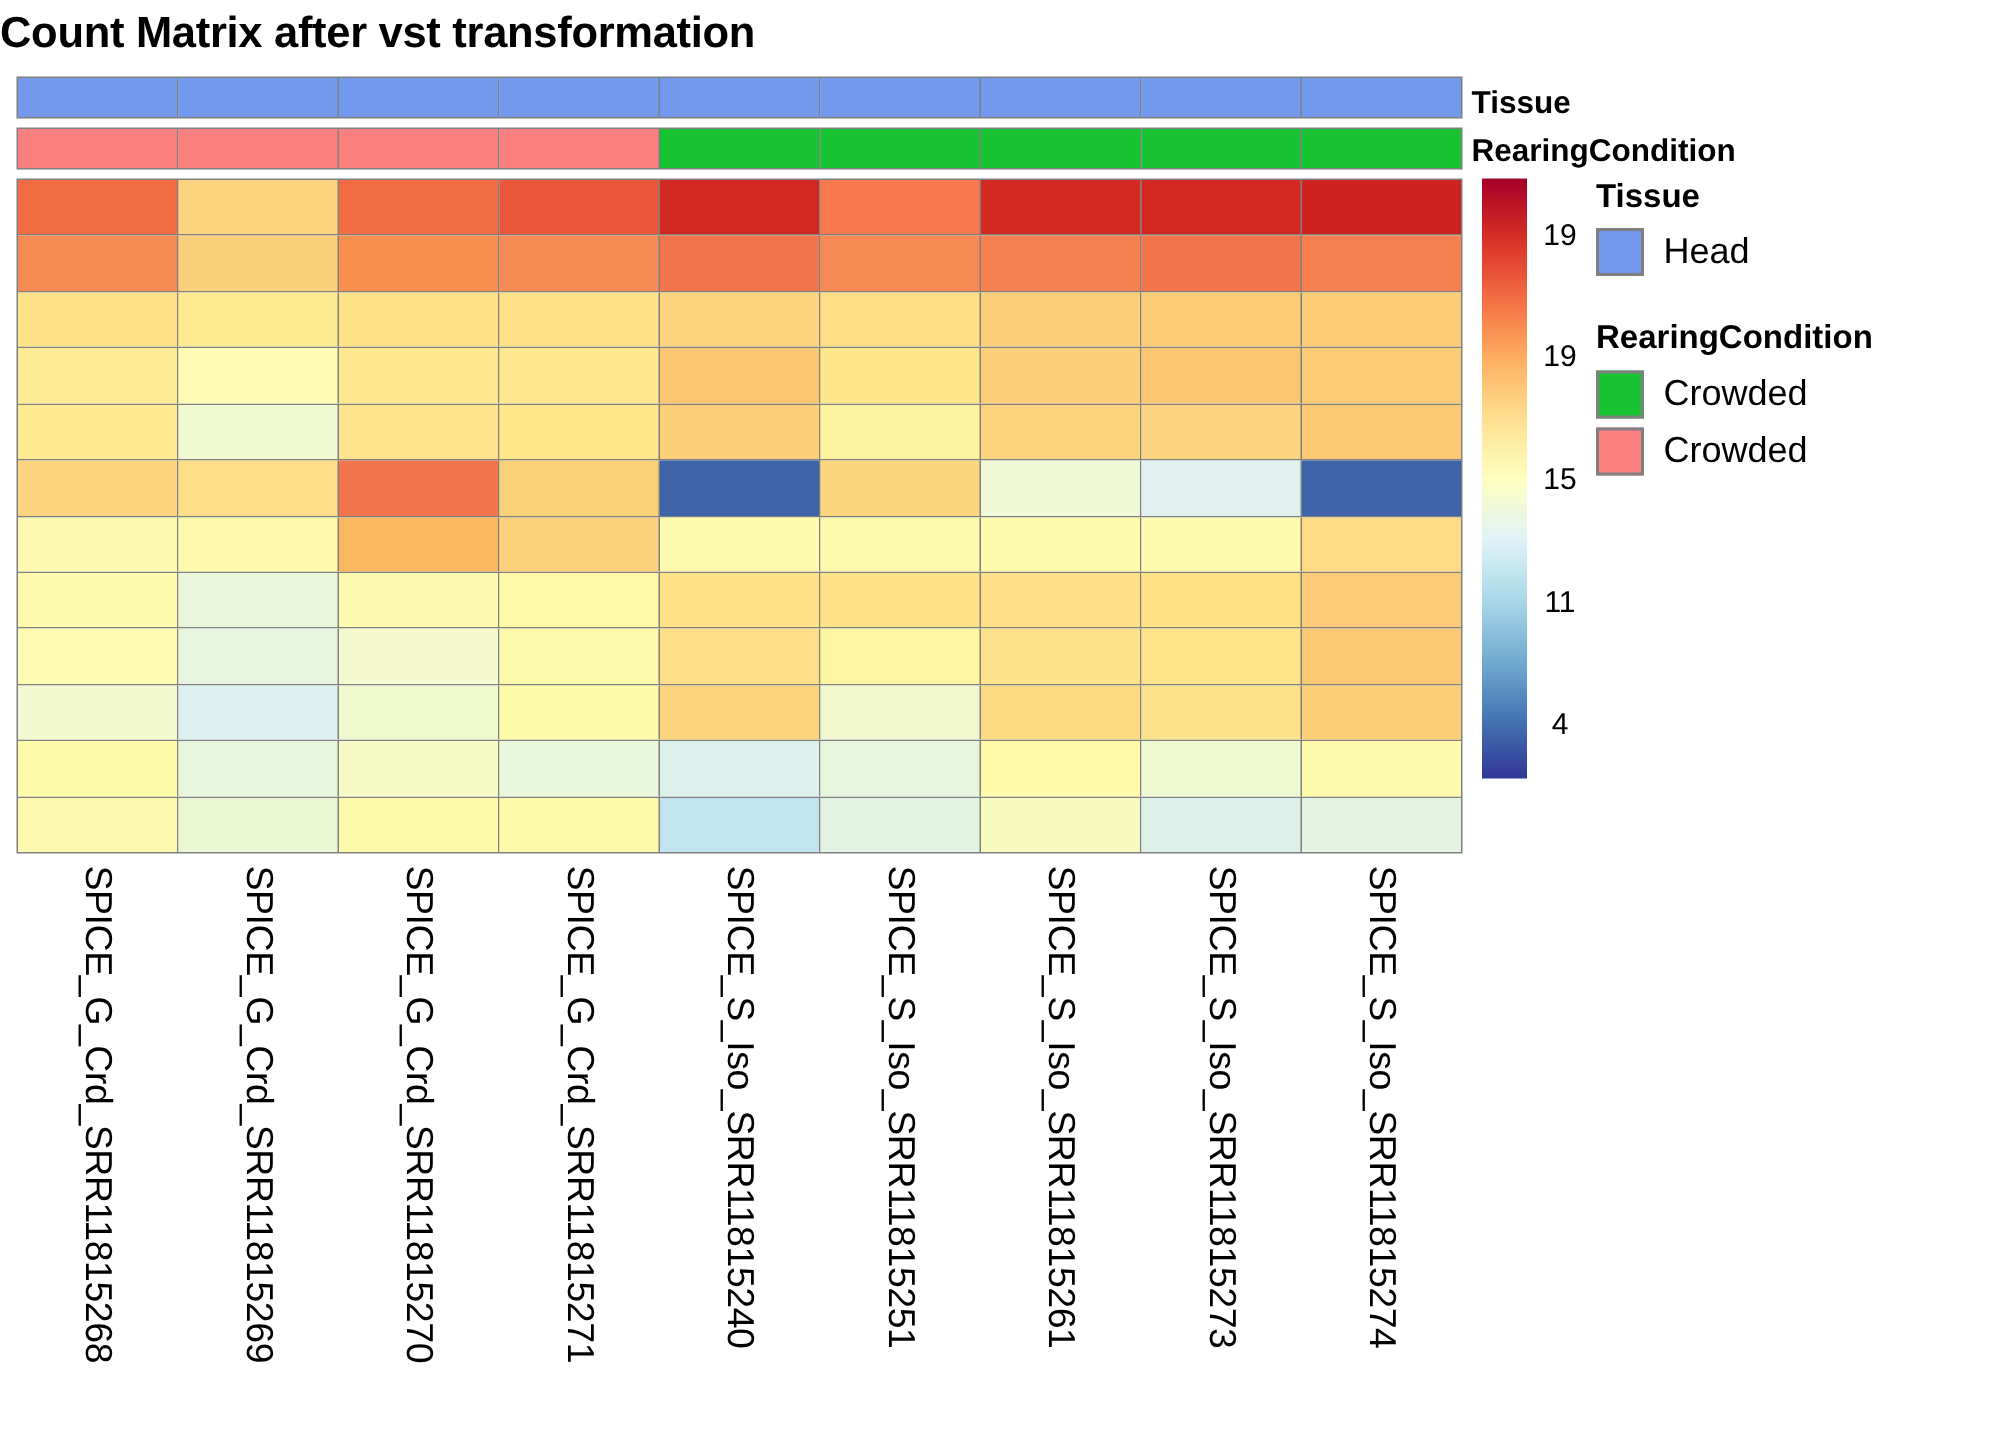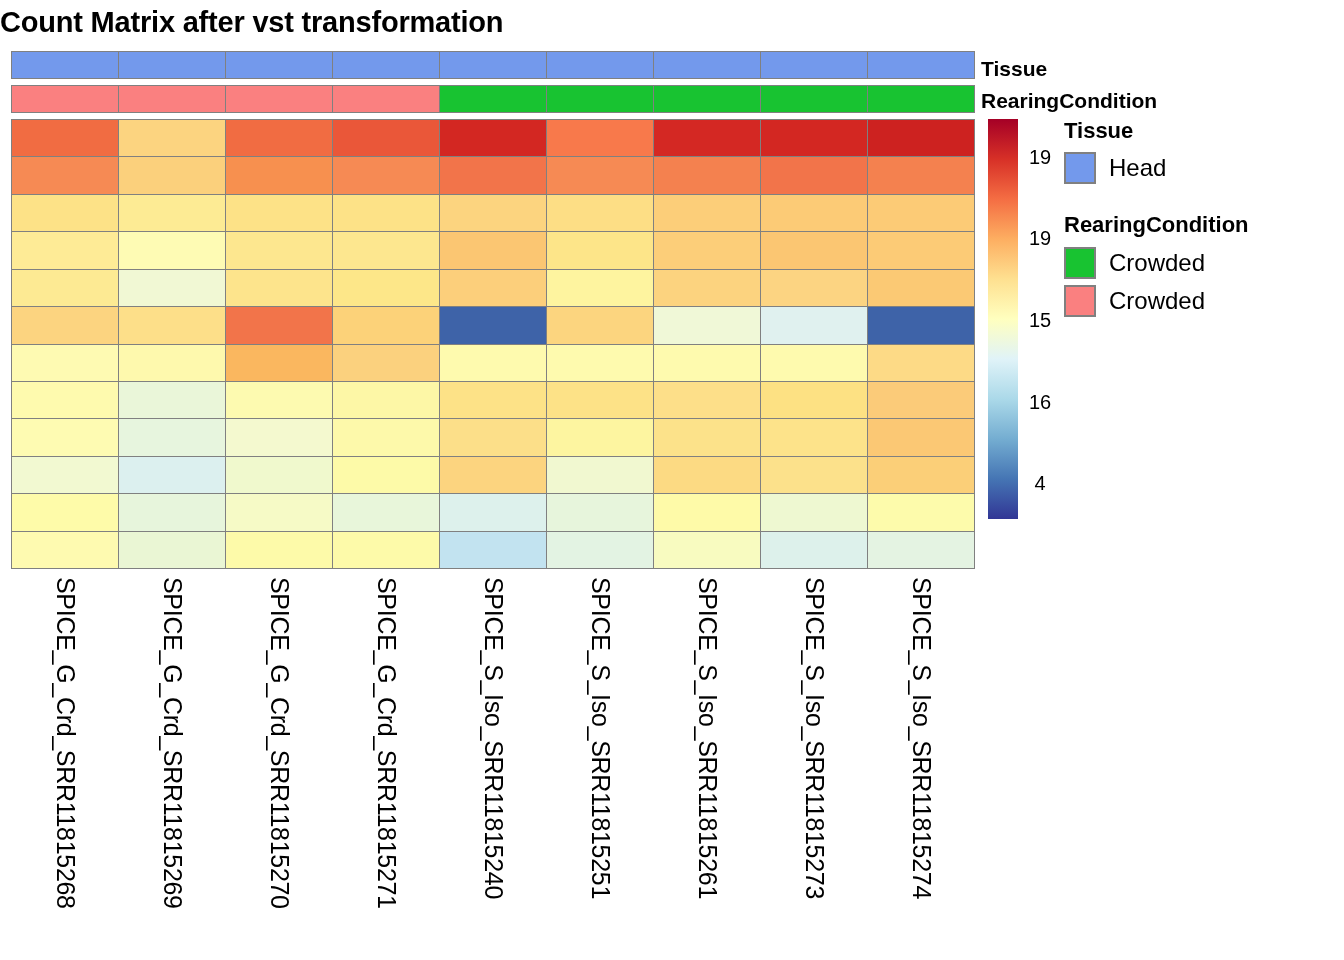--- a/index.html
+++ b/index.html
@@ -385,14 +385,14 @@
 </div>
 
 <div class="legend-item" id="legend-item-crowded">
   <div class="legend-swatch" style="background: rgb(250, 128, 128);"></div>
   <div class="legend-label">Crowded</div>
 </div>
 
 <div class="cb-tick-label" style="top: 145.816px;">19</div>
 <div class="cb-tick-label" style="top: 227.449px;">19</div>
 <div class="cb-tick-label" style="top: 309.082px;">15</div>
-<div class="cb-tick-label" style="top: 390.714px;">16</div>
+<div class="cb-tick-label" style="top: 390.714px;">11</div>
 <div class="cb-tick-label" style="top: 472.347px;">4</div>
 
 </body></html>

